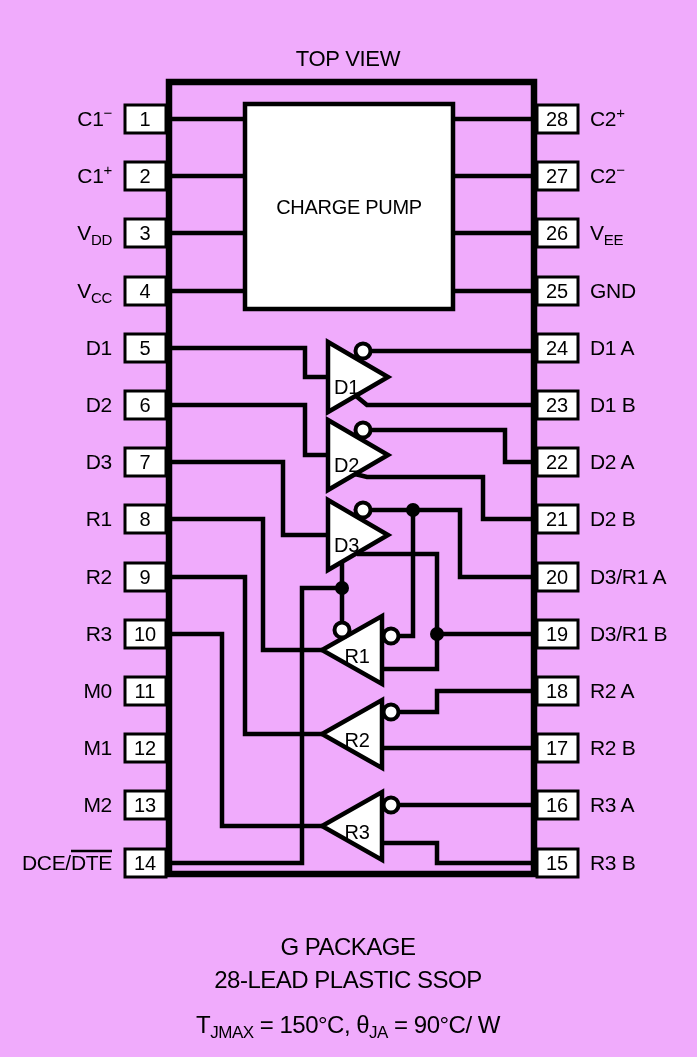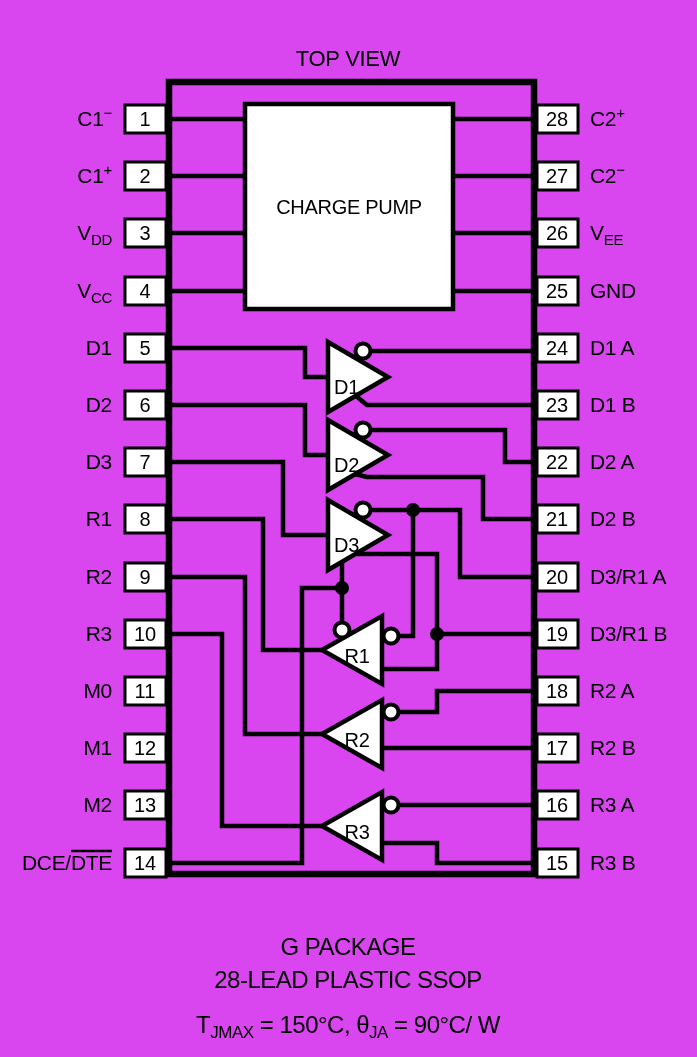--- a/index.html
+++ b/index.html
@@ -1,16 +1,16 @@
 <!DOCTYPE html>
 <html><head>
 <meta charset="utf-8">
 <style>
   html,body{margin:0;padding:0;background:#ffffff;}
-  .page{position:relative;width:697px;height:1057px;background:#d946ef;overflow:hidden;}
+  .page{position:relative;width:697px;height:1057px;background:#f0abfc;overflow:hidden;}
   svg{position:absolute;left:0;top:0;}
   text{font-family:"Liberation Sans","DejaVu Sans",sans-serif;fill:#000;}
   .lbl{font-size:21px;letter-spacing:-0.3px;}
   .num{font-size:20px;}
   .sub{font-size:15px;}
   .sup{font-size:15px;}
   .blk{font-size:20px;letter-spacing:-0.3px;}
   .ttl{font-size:22px;letter-spacing:-0.3px;}
   .ftr{font-size:24px;letter-spacing:-0.5px;}
   .fsub{font-size:17px;}

